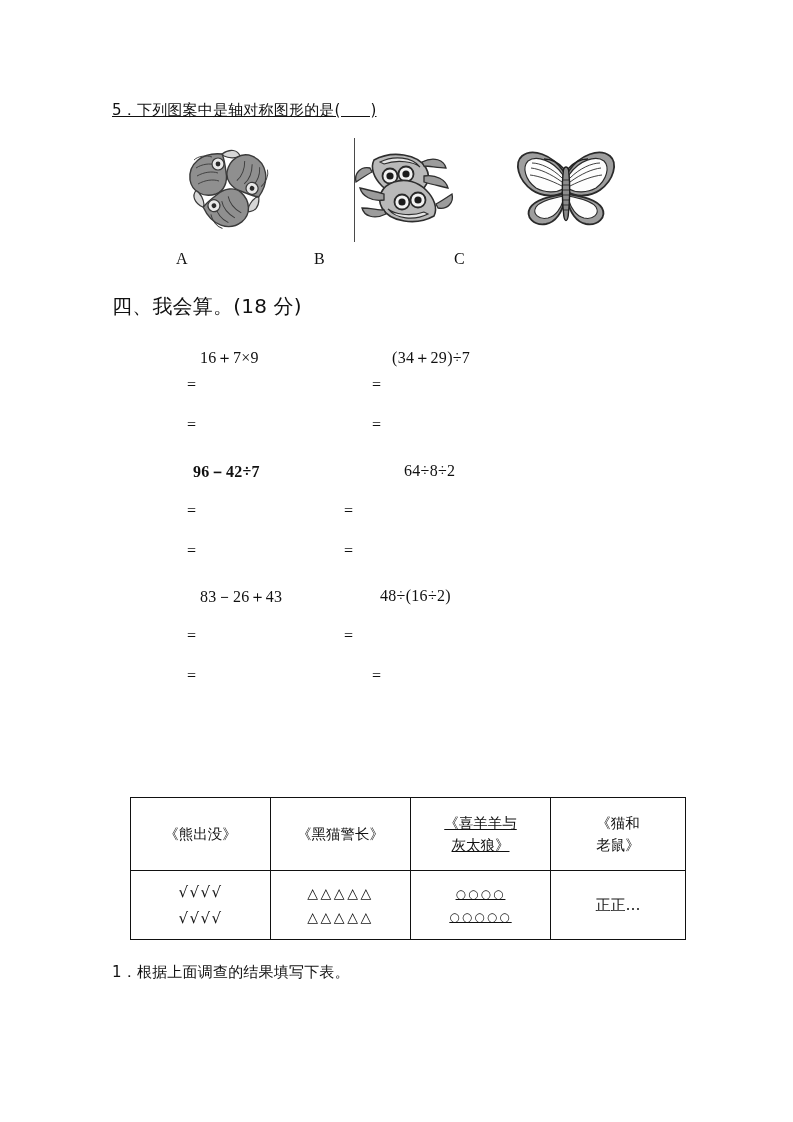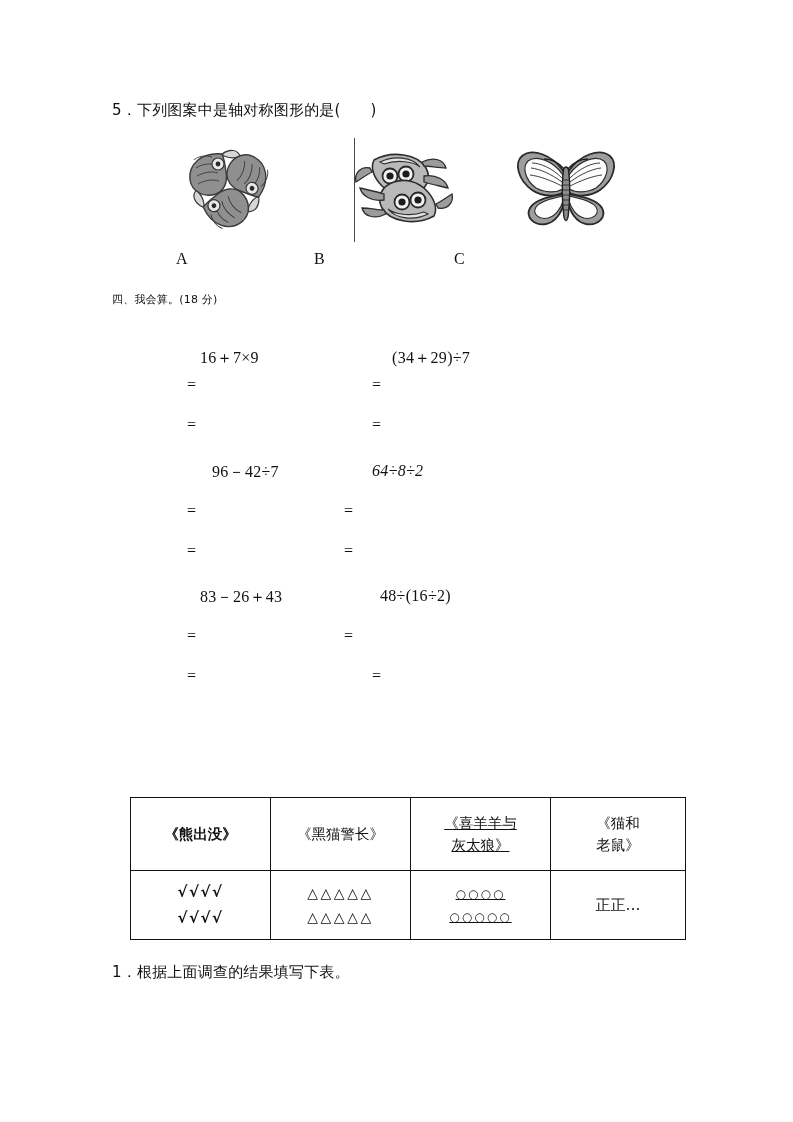--- a/index.html
+++ b/index.html
@@ -31,20 +31,21 @@
     white-space: pre;
     letter-spacing: 0.2px;
   }
 
   
   #q5-text {
     left: 112px;
     top: 100px;
     font-family: "DejaVu Sans", "Liberation Sans", sans-serif;
     font-size: 15px;
+    text-decoration: underline;
   }
 
   .figures {
     position: absolute;
     left: 112px;
     top: 136px;
     width: 570px;
     height: 110px;
   }
   .figure-box {
@@ -76,21 +77,21 @@
   }
   #lbl-a { left: 176px; }
   #lbl-b { left: 314px; }
   #lbl-c { left: 454px; }
 
   
   #sec4-title {
     left: 112px;
     top: 292px;
     font-family: "DejaVu Sans", "Liberation Sans", sans-serif;
-    font-size: 11px;
+    font-size: 20px;
   }
 
   .calc-area {
     position: absolute;
     left: 0;
     top: 0;
     width: 793px;
     height: 960px;
     margin-left: 24px;
   }
@@ -135,21 +136,21 @@
     text-align: center;
     vertical-align: middle;
     font-family: "DejaVu Sans", "Liberation Sans", sans-serif;
     font-size: 14.5px;
     line-height: 1.55;
     padding: 3px 2px;
   }
   #survey-table tr.header-row td { height: 66px; }
   #survey-table tr.data-row td  { height: 62px; }
 
-  .col-1 { width: 135px; font-weight: bold; }
+  .col-1 { width: 135px; }
   .col-2 { width: 135px; }
   .col-3 { width: 135px; text-decoration: underline; }
   .col-4 { width: 130px; margin-left: 12px; }
 
   .marks {
     font-family: "DejaVu Sans", sans-serif;
     font-size: 15px;
     letter-spacing: 1.5px;
     line-height: 1.75;
     white-space: pre-line;
@@ -314,22 +315,22 @@
 
   <div class="calc-area">
 
     <div class="expr" style="left:176px; top:348px;">16＋7×9</div>
     <div class="expr" style="left:368px; top:348px;">(34＋29)÷7</div>
     <div class="eqsign" style="left:163px; top:376px;">=</div>
     <div class="eqsign" style="left:348px; top:376px;">=</div>
     <div class="eqsign" style="left:163px; top:416px;">=</div>
     <div class="eqsign" style="left:348px; top:416px;">=</div>
 
-    <div class="expr" style="left:188px; top:462px;">96－42÷7</div>
-    <div class="expr" style="left:348px; top:462px;font-style:italic;">64÷8÷2</div>
+    <div class="expr" style="left:169px; top:462px;font-weight:bold;">96－42÷7</div>
+    <div class="expr" style="left:380px; top:462px;">64÷8÷2</div>
     <div class="eqsign" style="left:163px; top:502px;">=</div>
     <div class="eqsign" style="left:320px; top:502px;">=</div>
     <div class="eqsign" style="left:163px; top:542px;">=</div>
     <div class="eqsign" style="left:320px; top:542px;">=</div>
 
     <div class="expr" style="left:176px; top:587px;">83－26＋43</div>
     <div class="expr" style="left:356px; top:587px;">48÷(16÷2)</div>
     <div class="eqsign" style="left:163px; top:627px;">=</div>
     <div class="eqsign" style="left:320px; top:627px;">=</div>
     <div class="eqsign" style="left:163px; top:667px;">=</div>

